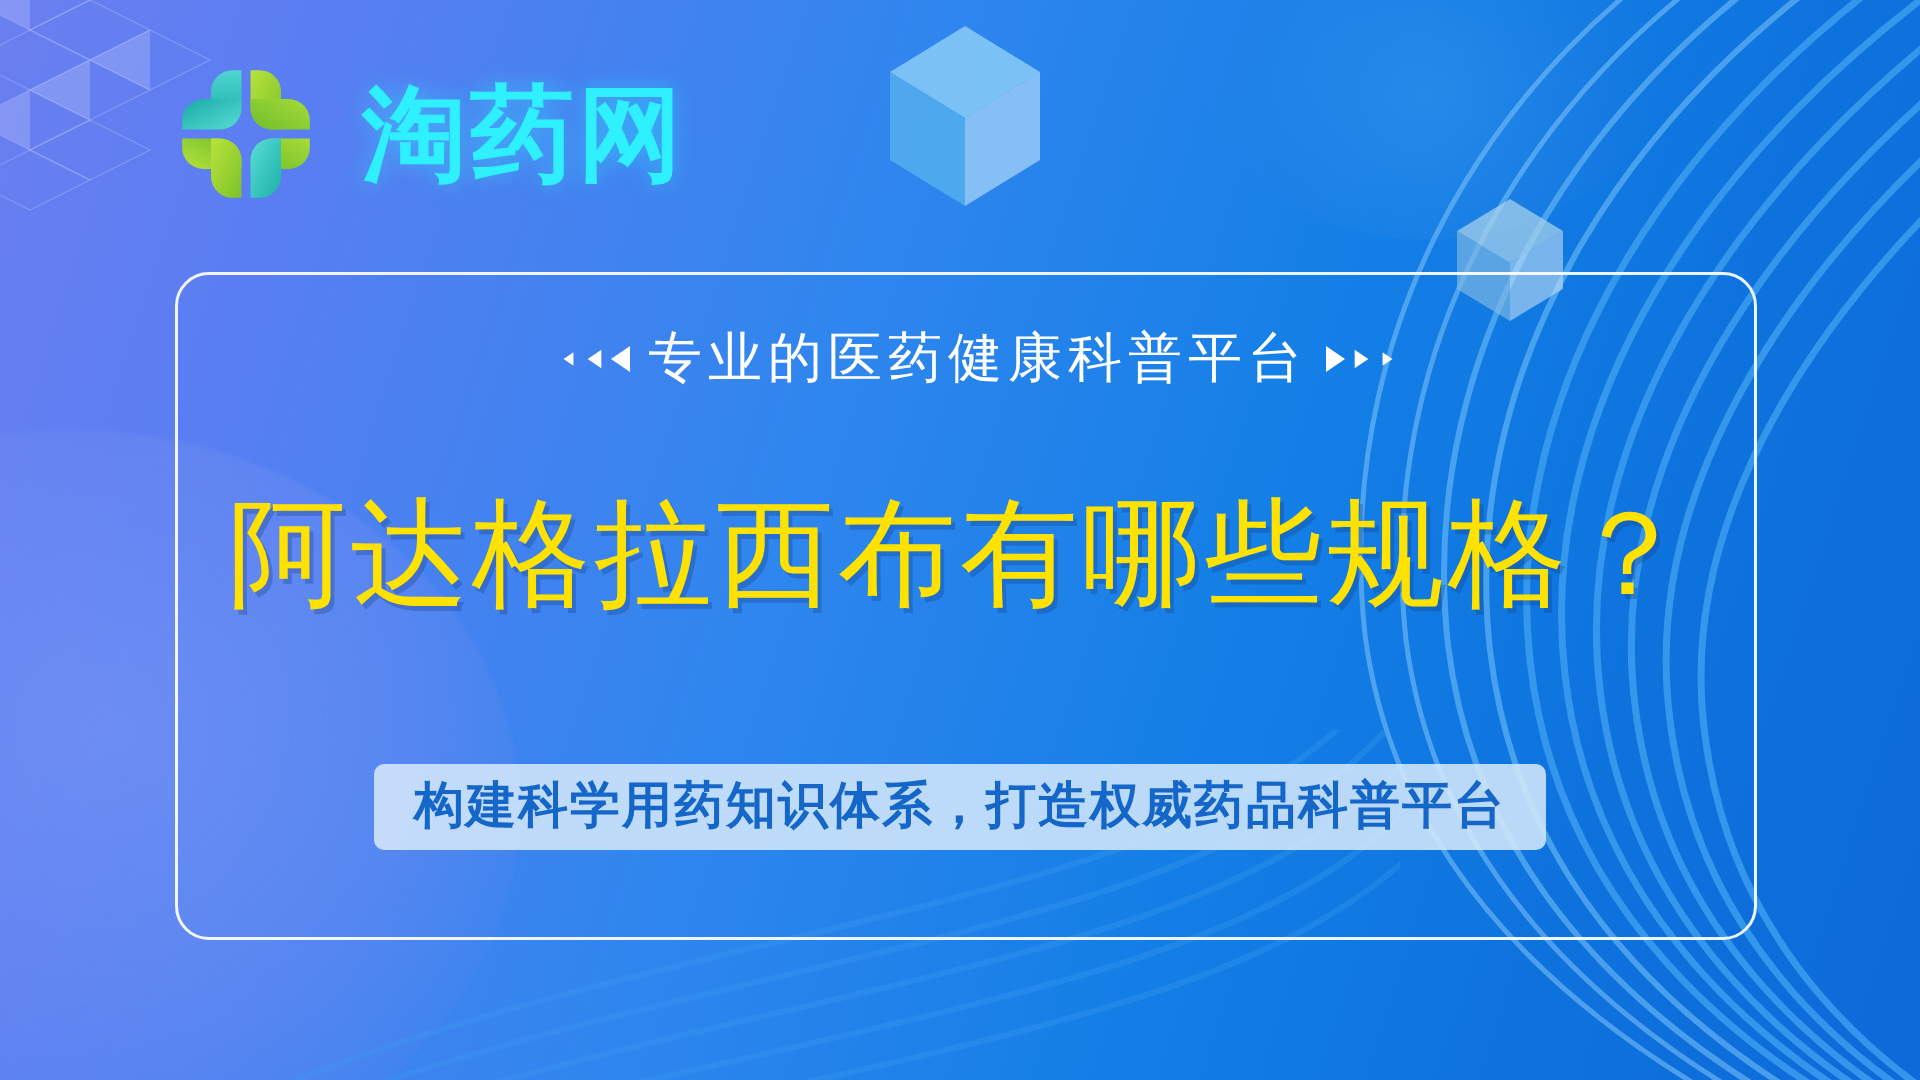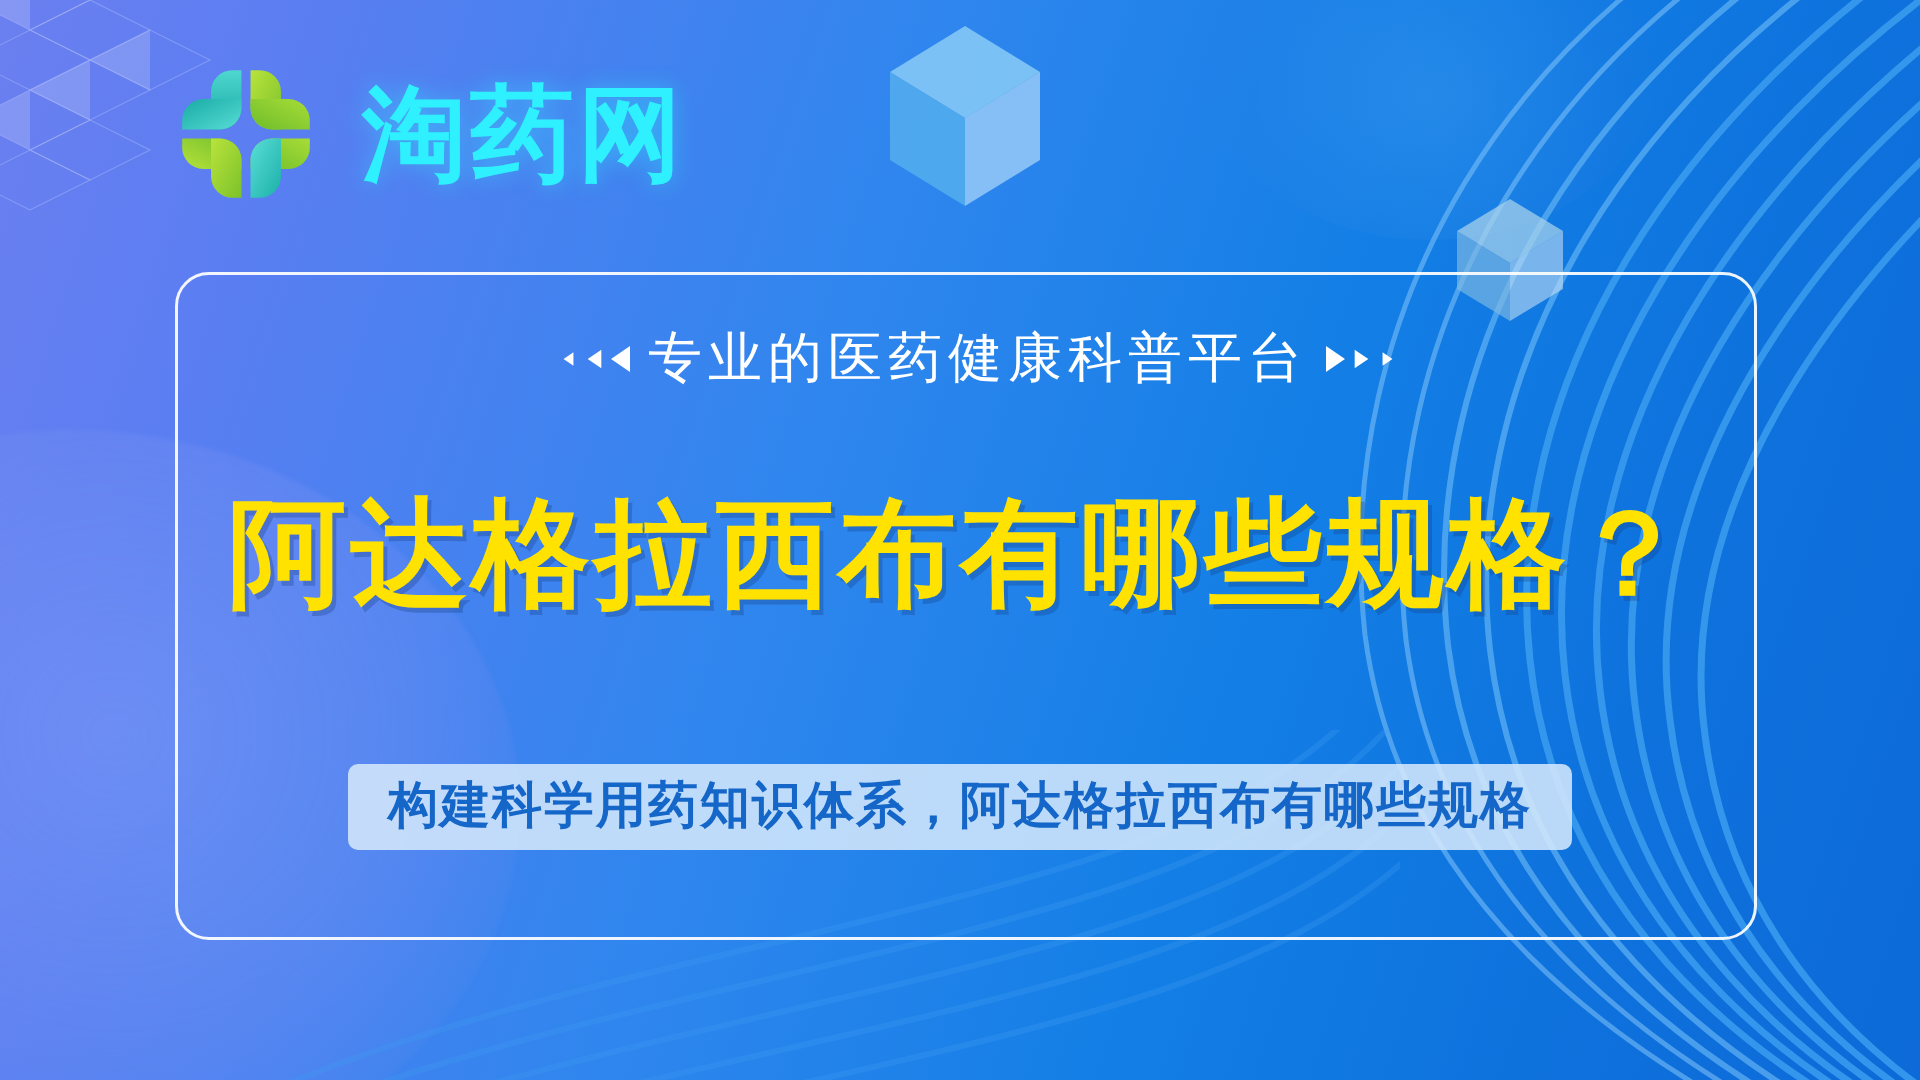--- a/index.html
+++ b/index.html
@@ -149,21 +149,21 @@
 
   
   .headline {
     position: absolute;
     left: 0;
     right: 0;
     top: 487px;
     text-align: center;
     font-size: 118px;
     line-height: 1.12;
-    font-weight: bold;
+    font-weight: normal;
     color: #ffe200;
     letter-spacing: 4px;
     white-space: nowrap;
     text-shadow: 4px 5px 0 rgba(20,60,130,0.30);
   }
 
   
   .pill-wrap {
     position: absolute;
     left: 0;
@@ -315,16 +315,16 @@
         <i class="tri tri-right s2"></i>
         <i class="tri tri-right s1"></i>
     </span>
   </div>
 
   <div class="frame"></div>
 
   <div class="headline">阿达格拉西布有哪些规格？</div>
 
   <div class="pill-wrap">
-    <div class="pill">构建科学用药知识体系，阿达格拉西布有哪些规格</div>
+    <div class="pill">构建科学用药知识体系，打造权威药品科普平台</div>
   </div>
 
 </div>
 
 </body></html>

